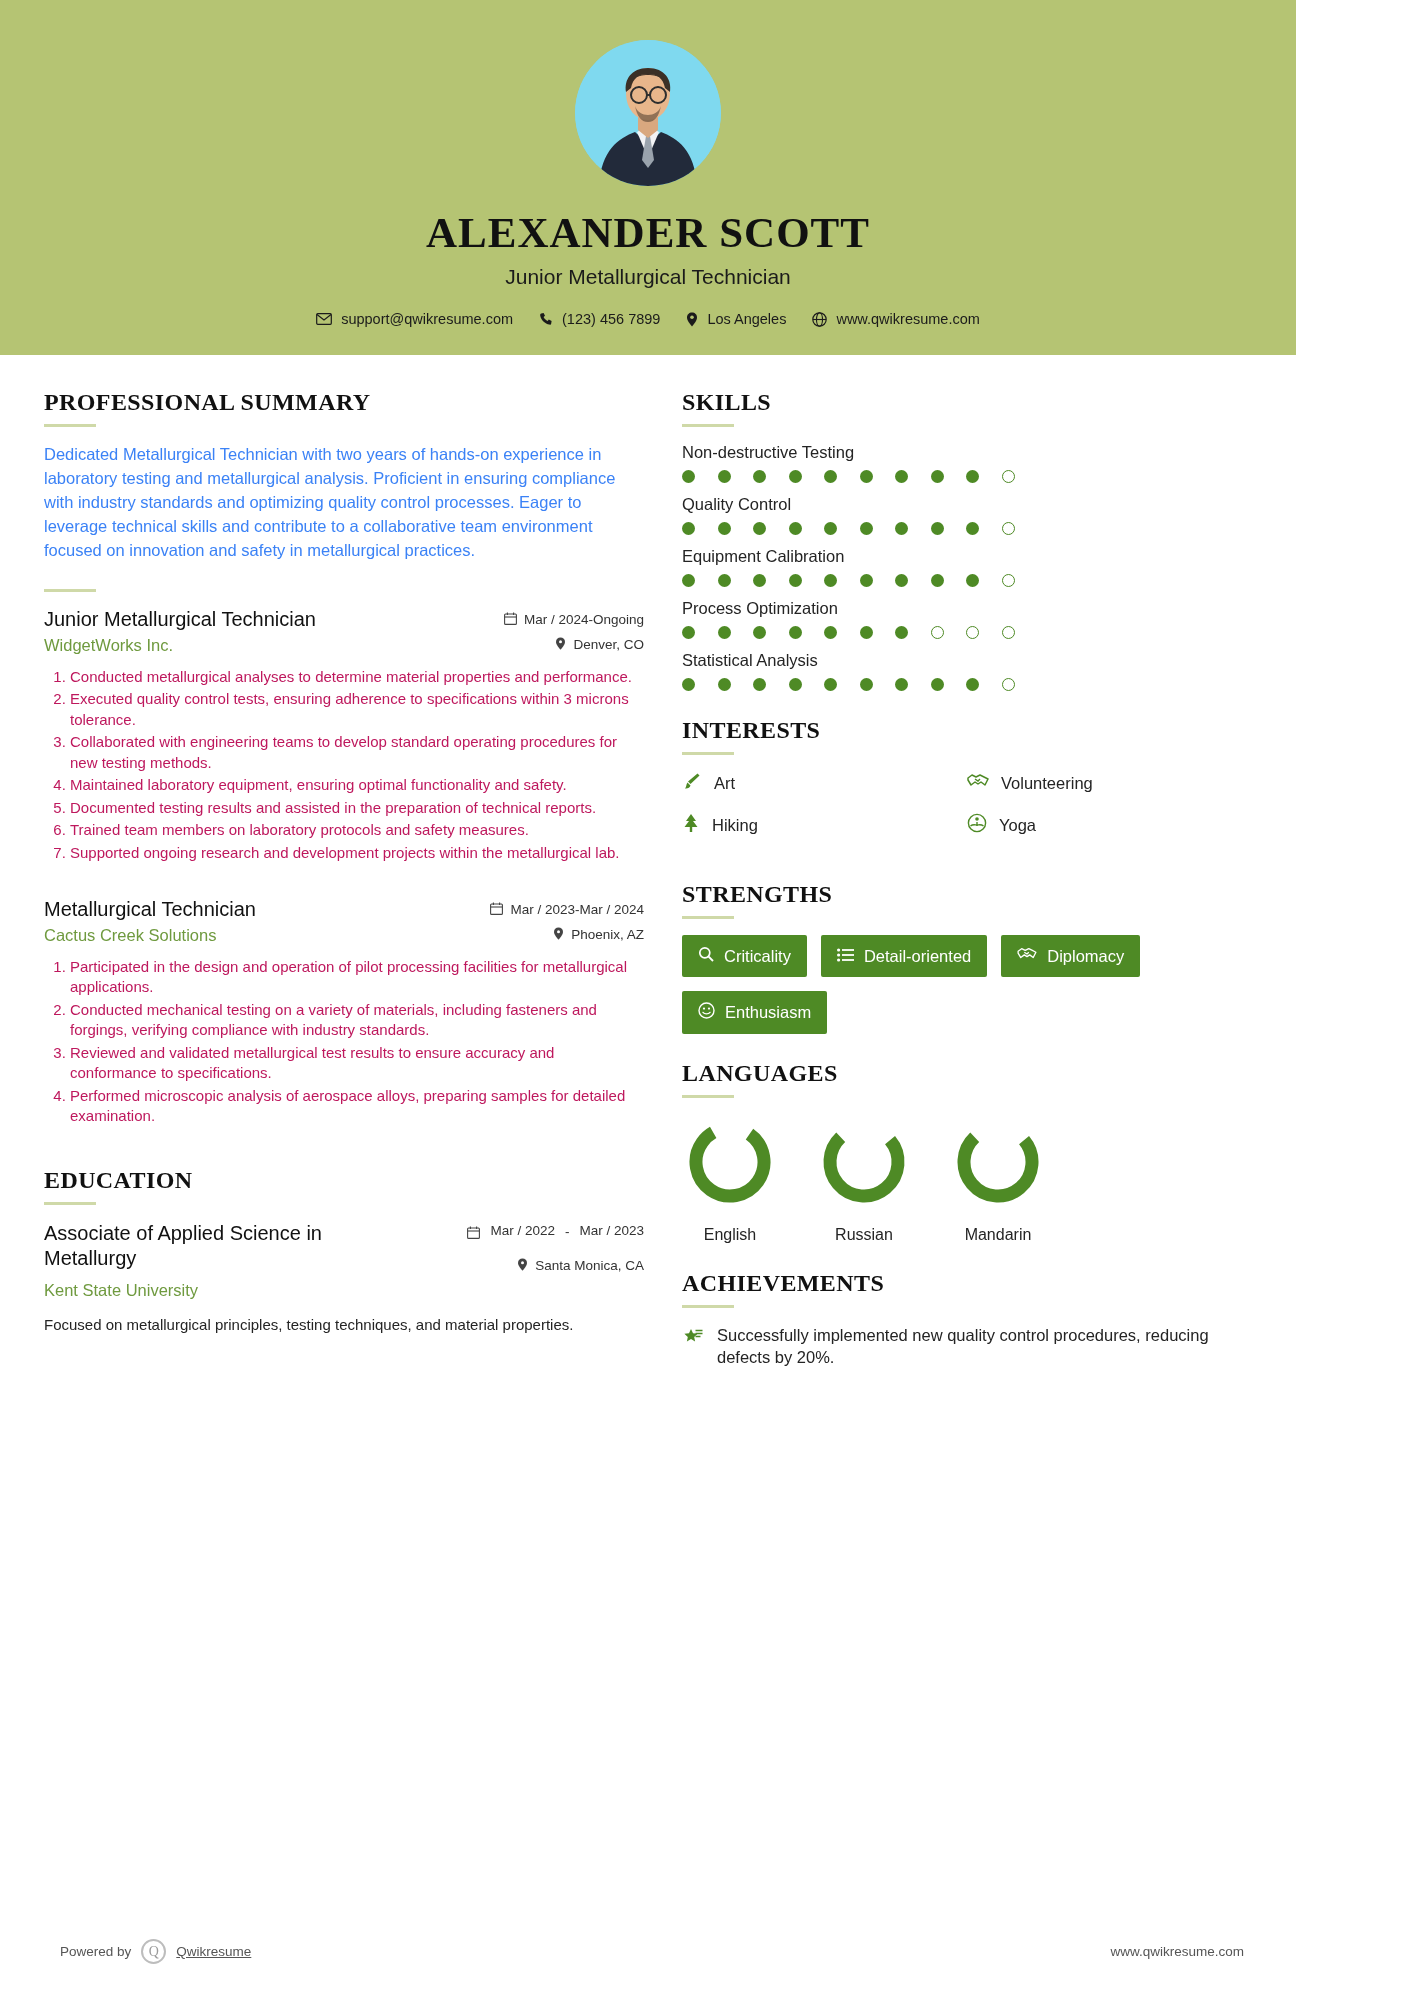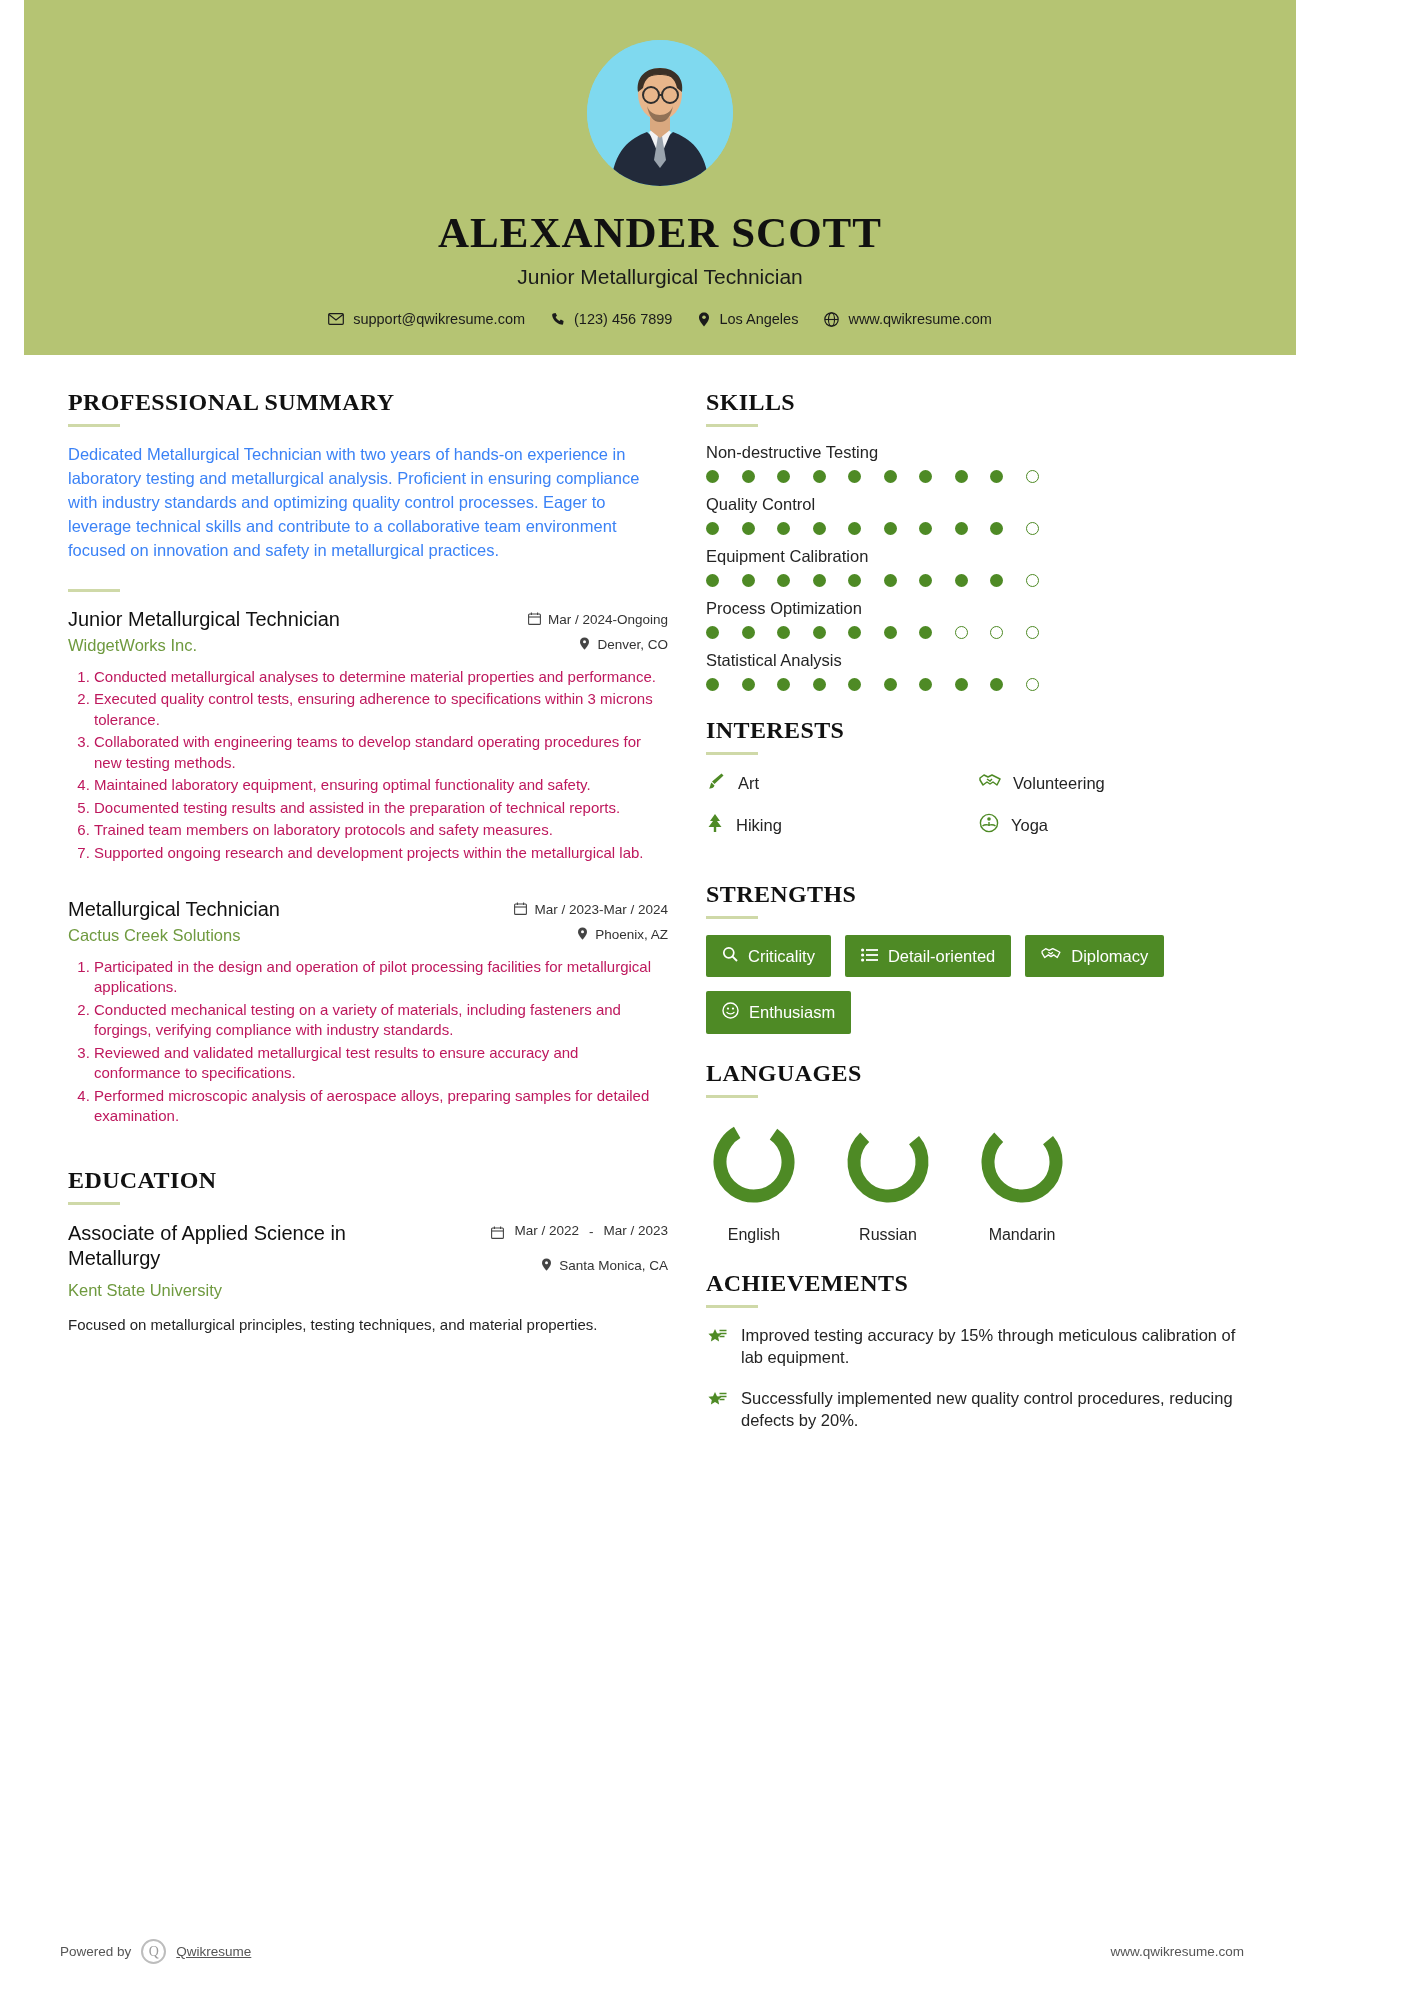--- a/index.html
+++ b/index.html
@@ -4,21 +4,21 @@
 <style>
   * { box-sizing: border-box; }
   html, body { margin:0; padding:0; }
   body {
     width: 1407px;
     min-height: 1990px;
     background:#ffffff;
     font-family: "Liberation Sans", sans-serif;
     color:#1c1c1c;
   }
-  .page { width:1296px; min-height:1990px; position:relative; background:#fff;padding-left:24px; }
+  .page { width:1296px; min-height:1990px; position:relative; background:#fff; }
 
   
   .header {
     background:#b5c473;
     padding: 40px 0 28px 0;
     text-align:center;
   }
   .avatar {
     width:146px; height:146px; border-radius:50%;
     margin:0 auto; overflow:hidden;
@@ -570,29 +570,20 @@
             </svg>
             <div class="lang-label">Mandarin</div>
           </div>
         </div>
       </div>
 
       <div class="section">
         <h2 class="sec">ACHIEVEMENTS</h2>
         <div class="sec-rule"></div>
 
-        <div class="ach">
-          <span style="padding-top:3px;">
-            <svg width="22" height="20" viewBox="0 0 22 20">
-                <path d="M9 2 L11 6.3 L15.6 6.8 L12.2 9.9 L13.1 14.4 L9 12.1 L4.9 14.4 L5.8 9.9 L2.4 6.8 L7 6.3 Z" fill="#4e8a25"></path>
-                <path d="M13.5 3.5 h7 M13.5 6.5 h7 M13.5 9.5 h5" stroke="#4e8a25" stroke-width="1.3" fill="none"></path>
-              </svg>
-          </span>
-          <span class="ach-text">Improved testing accuracy by 15% through meticulous calibration of lab equipment.</span>
-        </div>
 
         <div class="ach">
           <span style="padding-top:3px;">
             <svg width="22" height="20" viewBox="0 0 22 20">
                 <path d="M9 2 L11 6.3 L15.6 6.8 L12.2 9.9 L13.1 14.4 L9 12.1 L4.9 14.4 L5.8 9.9 L2.4 6.8 L7 6.3 Z" fill="#4e8a25"></path>
                 <path d="M13.5 3.5 h7 M13.5 6.5 h7 M13.5 9.5 h5" stroke="#4e8a25" stroke-width="1.3" fill="none"></path>
               </svg>
           </span>
           <span class="ach-text">Successfully implemented new quality control procedures, reducing defects by 20%.</span>
         </div>

